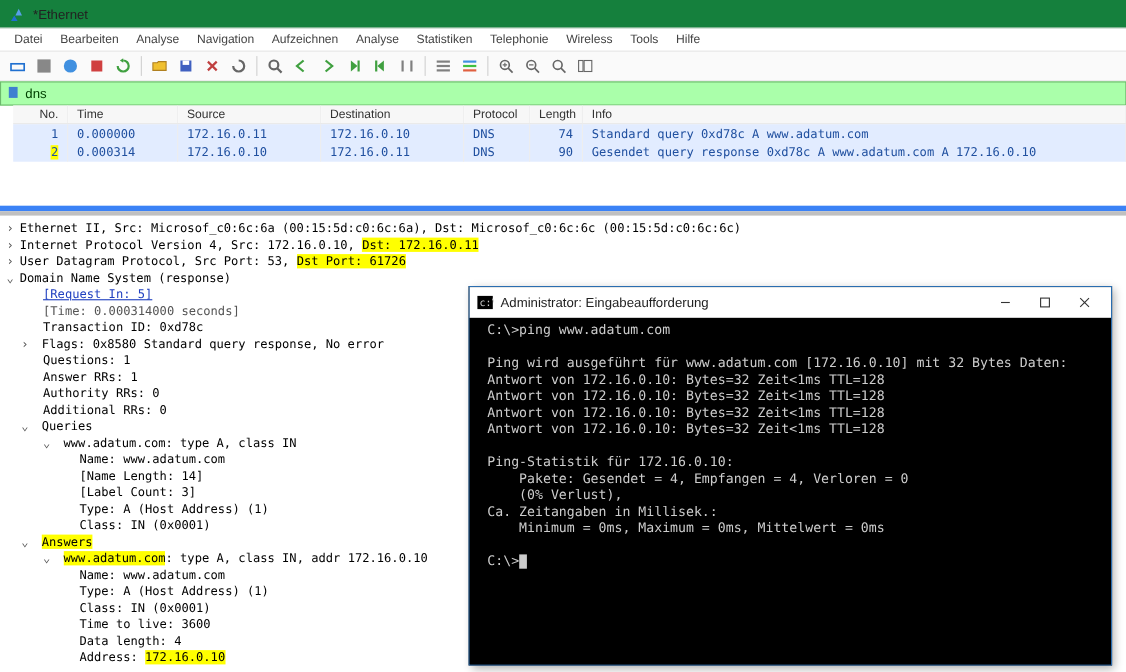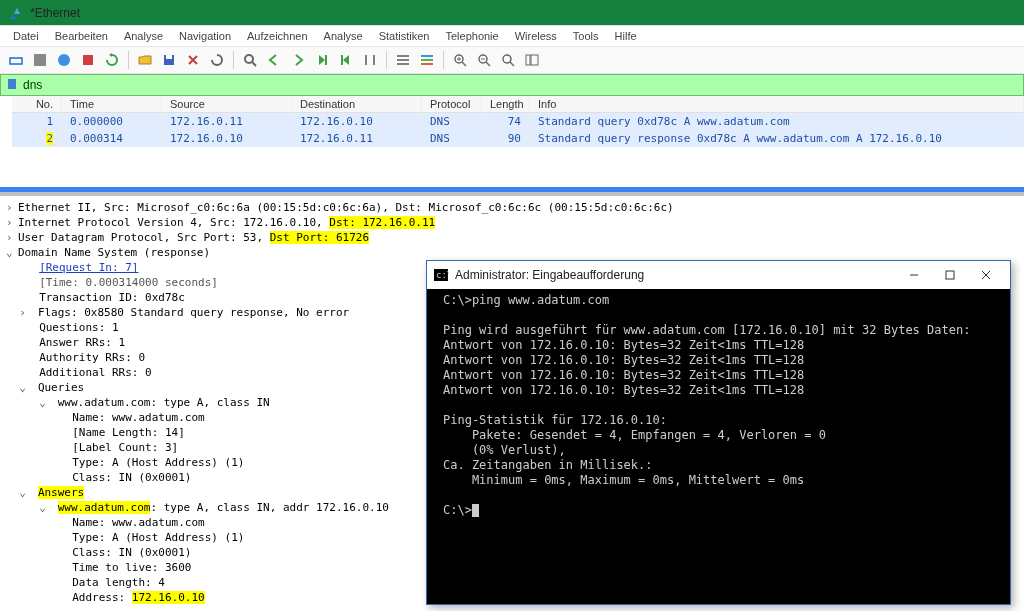--- a/index.html
+++ b/index.html
@@ -223,31 +223,31 @@
     <div class="col col-len">74</div>
     <div class="col col-info">Standard query 0xd78c A www.adatum.com</div>
   </div>
   <div class="pl-row dns">
     <div class="col col-no"><span class="hl">2</span></div>
     <div class="col col-time">0.000314</div>
     <div class="col col-src">172.16.0.10</div>
     <div class="col col-dst">172.16.0.11</div>
     <div class="col col-proto">DNS</div>
     <div class="col col-len">90</div>
-    <div class="col col-info">Standard query response 0xd78c A www.adatum.com A 172.16.0.10</div>
+    <div class="col col-info">Gesendet query response 0xd78c A www.adatum.com A 172.16.0.10</div>
   </div>
   <div style="height:40px;"></div>
 </div>
 
 <div class="details">
   <div class="line"><span class="tw">›</span><span>Ethernet II, Src: Microsof_c0:6c:6a (00:15:5d:c0:6c:6a), Dst: Microsof_c0:6c:6c (00:15:5d:c0:6c:6c)</span></div>
   <div class="line"><span class="tw">›</span><span>Internet Protocol Version 4, Src: 172.16.0.10, </span><span class="hl">Dst: 172.16.0.11</span></div>
   <div class="line"><span class="tw">›</span><span>User Datagram Protocol, Src Port: 53, </span><span class="hl">Dst Port: 61726</span></div>
   <div class="line"><span class="tw">⌄</span><span>Domain Name System (response)</span></div>
-  <div class="line">     <span class="link">[Request In: 7]</span></div>
+  <div class="line">     <span class="link">[Request In: 5]</span></div>
   <div class="line">     <span style="color:#555">[Time: 0.000314000 seconds]</span></div>
   <div class="line">     <span>Transaction ID: 0xd78c</span></div>
   <div class="line">  <span class="tw">›</span> <span>Flags: 0x8580 Standard query response, No error</span></div>
   <div class="line">     <span>Questions: 1</span></div>
   <div class="line">     <span>Answer RRs: 1</span></div>
   <div class="line">     <span>Authority RRs: 0</span></div>
   <div class="line">     <span>Additional RRs: 0</span></div>
   <div class="line">  <span class="tw">⌄</span> <span>Queries</span></div>
   <div class="line">     <span class="tw">⌄</span> <span>www.adatum.com: type A, class IN</span></div>
   <div class="line">          <span>Name: www.adatum.com</span></div>

